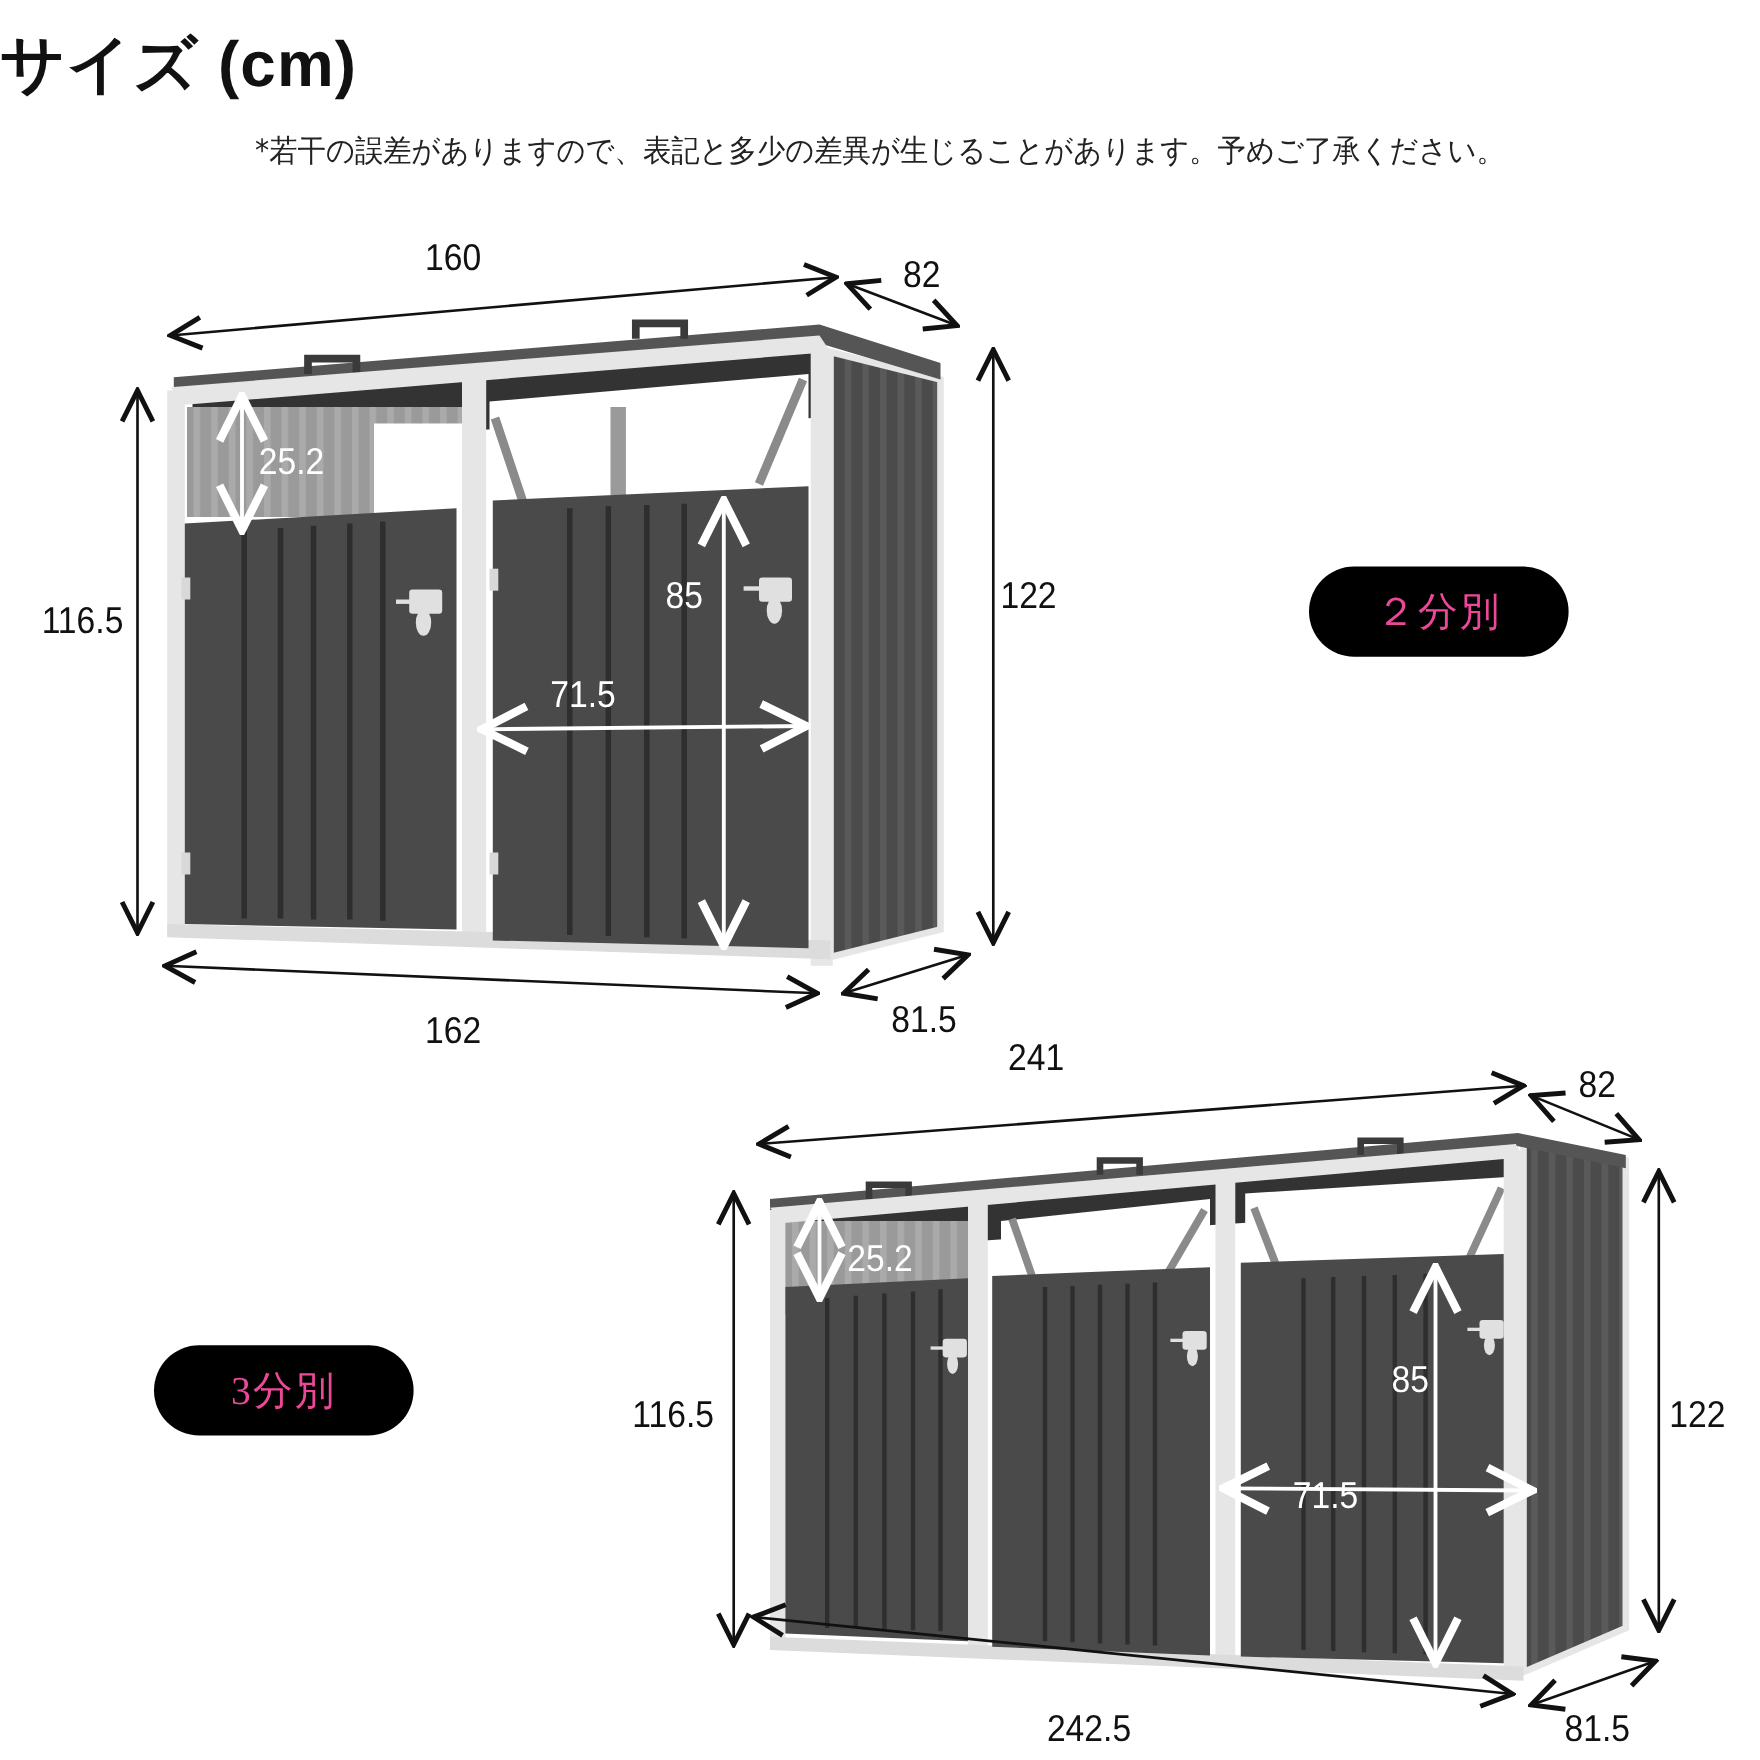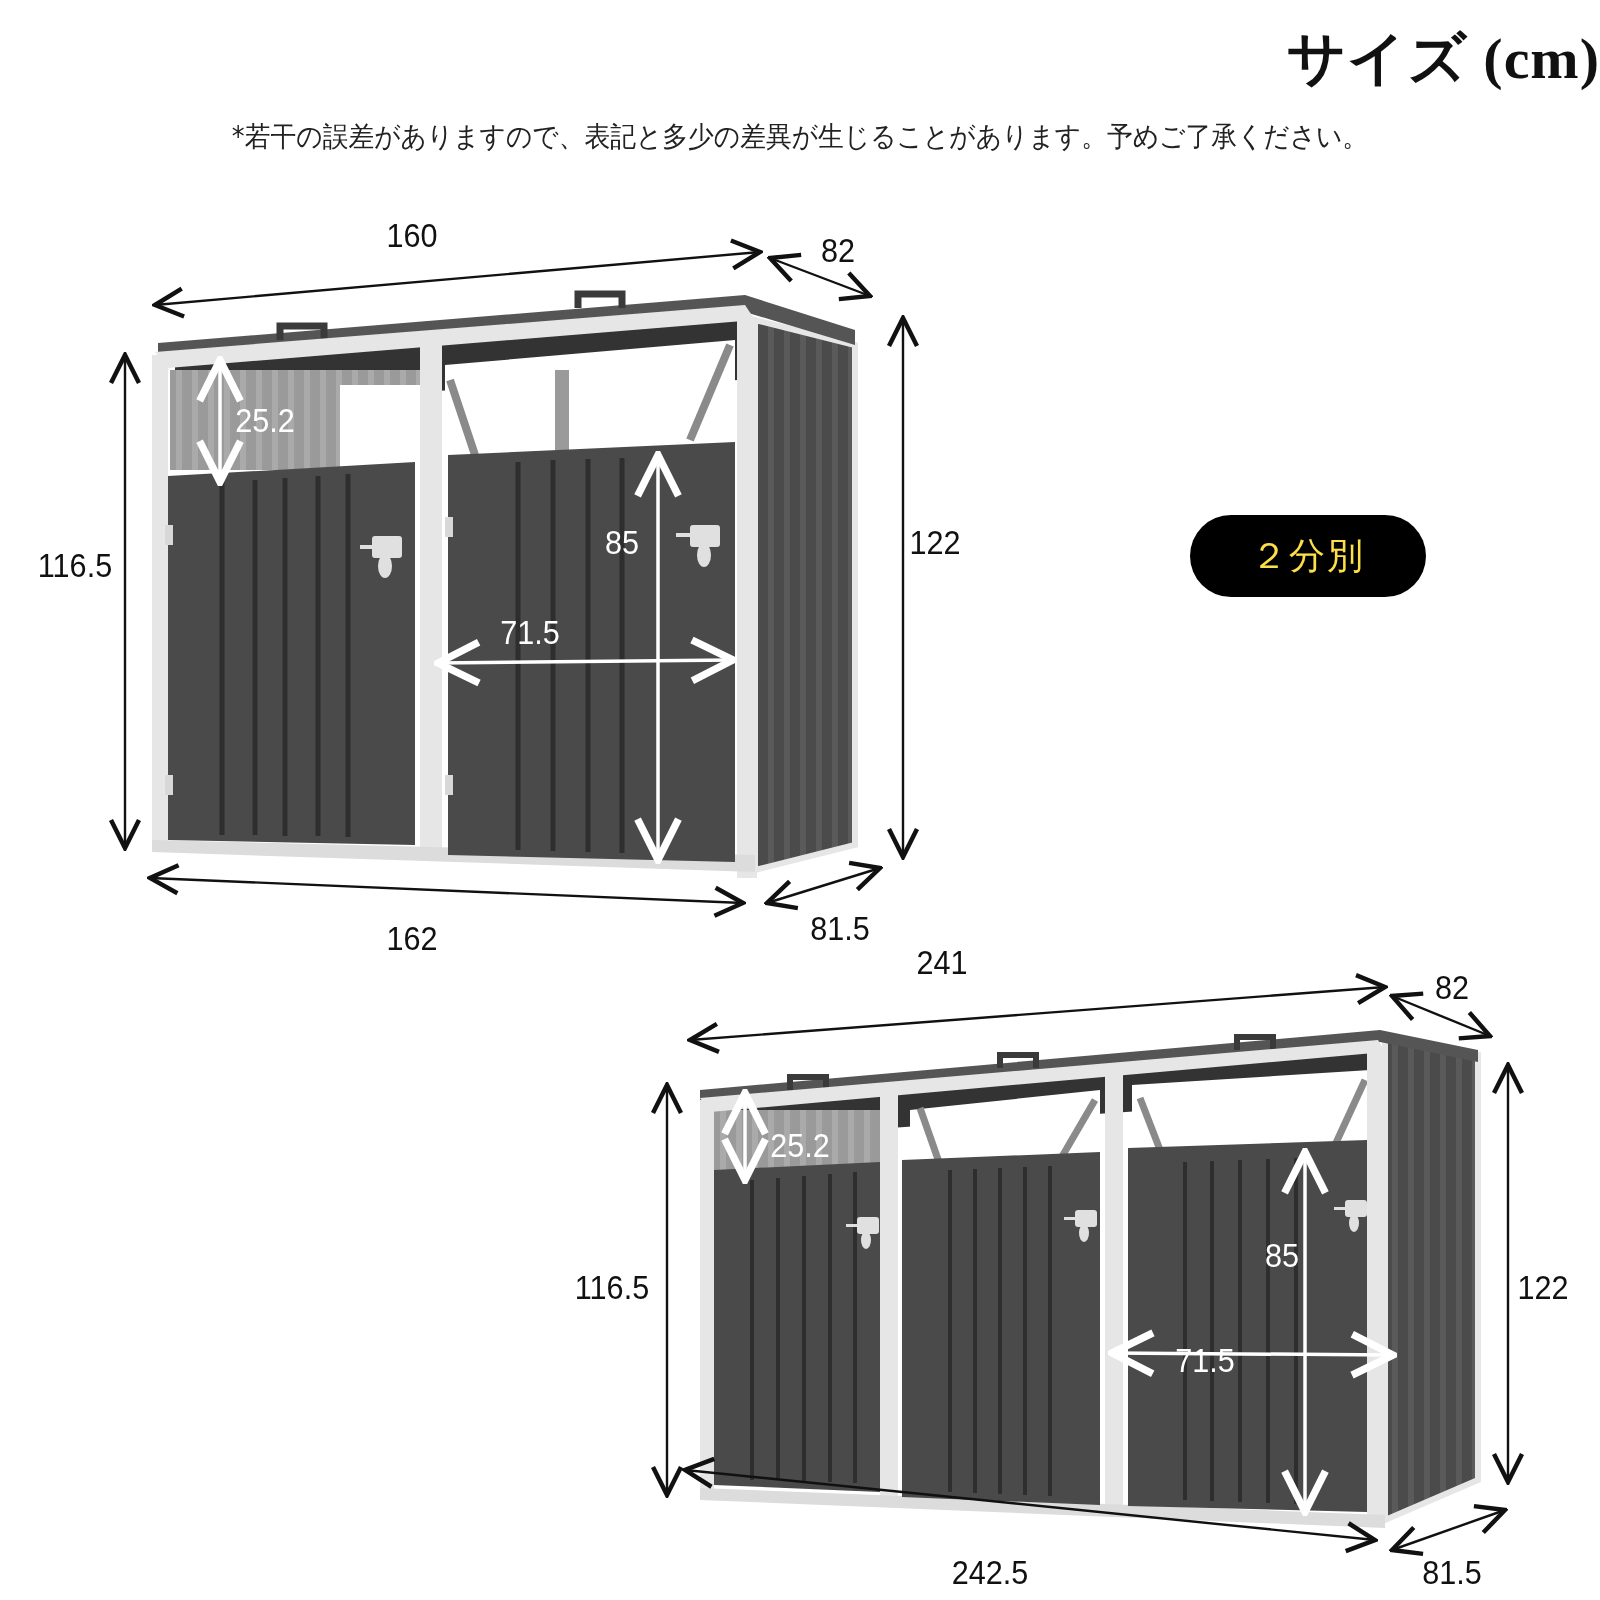--- a/index.html
+++ b/index.html
@@ -1,27 +1,27 @@
 <!DOCTYPE html>
 <html><head>
   <meta charset="utf-8">
   <style>
     html, body { margin: 0; padding: 0; background: #ffffff; }
     body { width: 1600px; height: 1600px; position: relative; overflow: hidden;
            font-family: "DejaVu Sans", "Liberation Sans", sans-serif; color: #111; }
-    .title { position: absolute; left: 0; top: 20px; width: 1600px; text-align: right;
-             font-family: Liberation Serif, serif; font-weight: 700; font-size: 58px;
+    .title { position: absolute; left: 0; top: 20px; width: 1600px; text-align: left;
+             font-family: Liberation Sans, sans-serif; font-weight: 700; font-size: 58px;
              letter-spacing: 1px; color: #111; }
     .note { position: absolute; left: 0; top: 118px; width: 1600px; text-align: center;
             font-family: "DejaVu Sans", sans-serif; font-size: 28px; color: #222; transform: scaleX(0.92); }
     .stage { position: absolute; left: 0; top: 0; width: 1600px; height: 1390px; }
     .dim { position: absolute; font-family: "Liberation Sans", "DejaVu Sans", sans-serif; font-size: 34px;
            color: #111; white-space: nowrap; transform: translate(-50%, -50%) scaleX(0.9); }
     .dim.light { color: #ffffff; }
-    .pill { position: absolute; background: #000; color: #fde047; border-radius: 44px;
+    .pill { position: absolute; background: #000; color: #ec4899; border-radius: 44px;
             display: flex; align-items: center; justify-content: center;
             font-family: Liberation Serif, serif; font-size: 36px; letter-spacing: 2px; }
     svg { position: absolute; left: 0; top: 0; }
   </style>
 </head>
 <body>
 
 <div class="title">サイズ (cm)</div>
 <div class="note">*若干の誤差がありますので、表記と多少の差異が生じることがあります。予めご了承ください。</div>
 
@@ -206,13 +206,14 @@
   <div class="dim" style="left:942px; top:962px;">241</div>
   <div class="dim" style="left:1452px; top:987px;">82</div>
   <div class="dim" style="left:612px; top:1287px;">116.5</div>
   <div class="dim" style="left:1543px; top:1287px;">122</div>
   <div class="dim" style="left:990px; top:1572px;">242.5</div>
   <div class="dim" style="left:1452px; top:1572px;">81.5</div>
   <div class="dim light" style="left:800px; top:1145px;">25.2</div>
   <div class="dim light" style="left:1282px; top:1255px;">85</div>
   <div class="dim light" style="left:1205px; top:1360px;">71.5</div>
 
+  <div class="pill" style="left:140px; top:1223px; width:236px; height:82px;">3分別</div>
 </div>
 
 </body></html>

